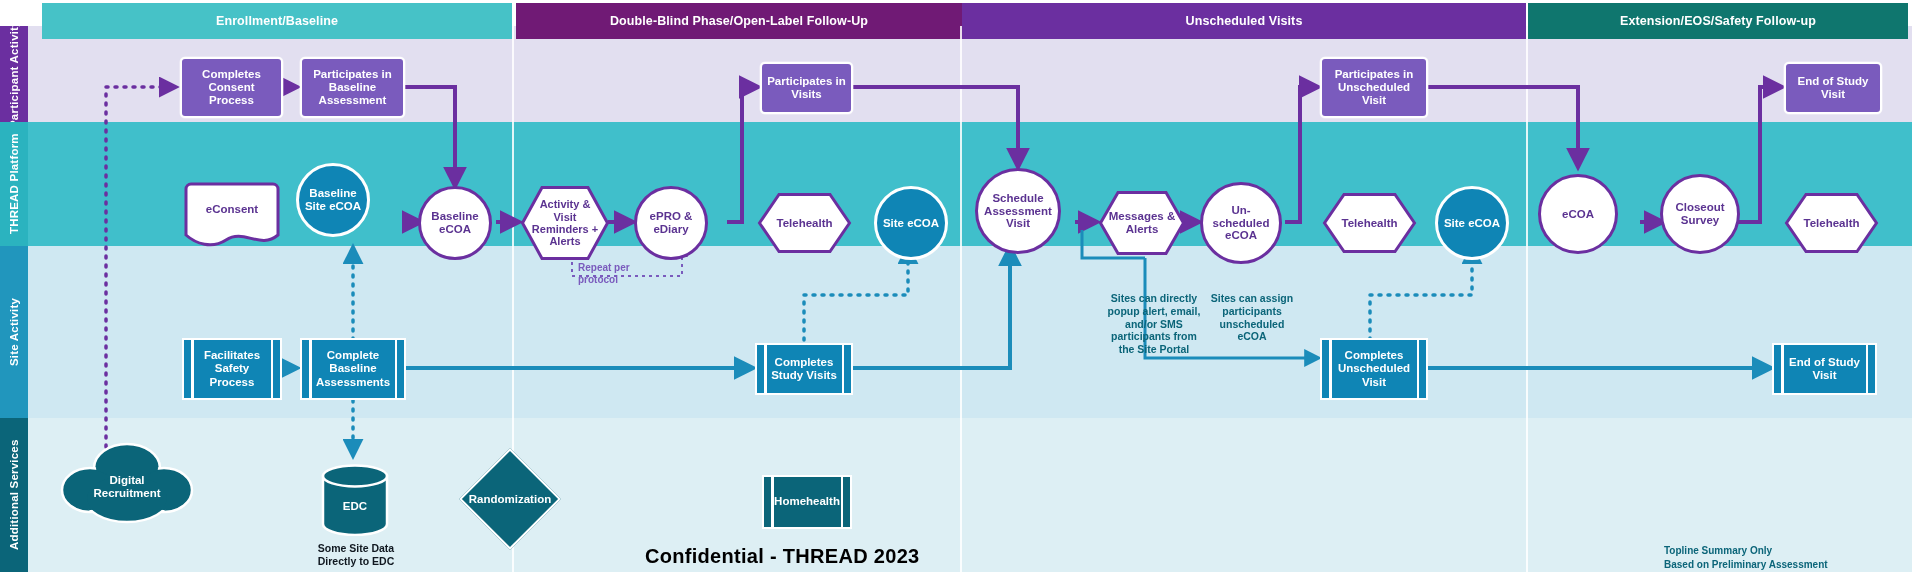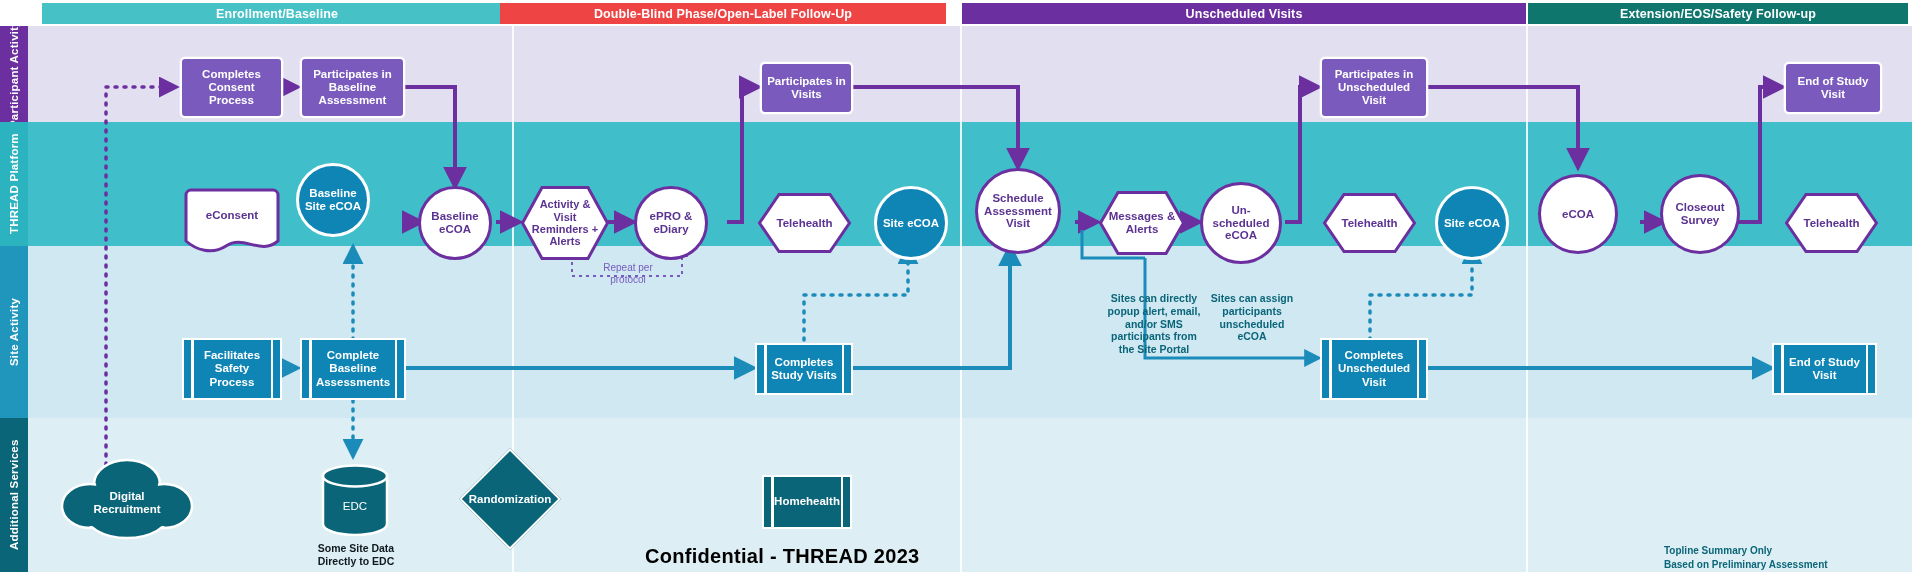--- a/index.html
+++ b/index.html
@@ -15,21 +15,21 @@
     position:absolute; left:0; width:28px;
     display:flex; align-items:center; justify-content:center;
     color:#ffffff; font-weight:bold; font-size:11.5px; letter-spacing:.2px;
     writing-mode:vertical-rl; transform:rotate(180deg);
     white-space:nowrap;
   }
   .lane-body { position:absolute; left:28px; }
 
   
   .phase {
-    position:absolute; top:3px; height:21px;
+    position:absolute; top:3px; height:36px;
     color:#fff; font-weight:bold; font-size:12.5px;
     display:flex; align-items:center; justify-content:center;
     letter-spacing:.1px;
   }
 
   
   .node {
     position:absolute; display:flex; align-items:center; justify-content:center;
     text-align:center; font-weight:bold; line-height:1.12;
     white-space:pre-line;
@@ -84,62 +84,62 @@
   .cloud .ctxt {
     position:absolute; left:0; top:0; width:100%; height:100%;
     display:flex; align-items:center; justify-content:center;
     color:#ffffff; font-weight:bold; font-size:11.5px; text-align:center;
     line-height:1.15; white-space:pre-line; padding-top:8px;
   }
   .cyl { position:absolute; }
   .cyl .cytxt {
     position:absolute; left:0; top:0; width:100%; height:100%;
     display:flex; align-items:center; justify-content:center;
-    color:#ffffff; font-weight:normal; font-size:11.5px;
+    color:#ffffff; font-weight:bold; font-size:11.5px;
   }
 
   .note {
     position:absolute; color:#0b6579; font-weight:bold; font-size:10.5px;
     text-align:center; line-height:1.22; white-space:pre-line;
   }
   .caption {
     position:absolute; color:#101820; font-weight:bold; font-size:10.5px;
     text-align:center; line-height:1.25; white-space:pre-line;
   }
   .watermark {
     position:absolute; color:#000000; font-weight:bold; font-size:20px;
     letter-spacing:.3px;
   }
   .footnote {
     position:absolute; color:#0b6579; font-weight:bold; font-size:10px;
     line-height:1.35; white-space:pre-line; text-align:left;
   }
   .rep-note {
-    position:absolute; color:#7a5bbd; font-weight:normal; font-size:10px;
-    text-align:center; line-height:1.2; white-space:pre-line;
+    position:absolute; color:#7a5bbd; font-weight:bold; font-size:10px;
+    line-height:1.2; white-space:pre-line;
   }
   svg.edges { position:absolute; left:0; top:0; pointer-events:none; }
 </style>
 </head>
 <body>
 
 <div id="stage">
 
   <div class="lane-body" style="top:26px;left:28px;width:1884px;height:96px;background:#e2dff0;"></div>
   <div class="lane-body" style="top:122px;left:28px;width:1884px;height:124px;background:#40bfcb;"></div>
   <div class="lane-body" style="top:246px;left:28px;width:1884px;height:172px;background:#cfe8f2;"></div>
   <div class="lane-body" style="top:418px;left:28px;width:1884px;height:154px;background:#ddeff4;"></div>
 
   <div class="lane-label" style="top:26px;height:96px;background:#6b2fa0;">Participant Activity</div>
   <div class="lane-label" style="top:122px;height:124px;background:#2bb3bf;">THREAD Platform</div>
   <div class="lane-label" style="top:246px;height:172px;background:#2196bd;">Site Activity</div>
   <div class="lane-label" style="top:418px;height:154px;background:#0b6579;">Additional Services</div>
 
   <div class="phase" style="left:42px;width:470px;background:#46c2c7;">Enrollment/Baseline</div>
-  <div class="phase" style="left:500px;width:446px;background:#ef4444;">Double-Blind Phase/Open-Label Follow-Up</div>
+  <div class="phase" style="left:516px;width:446px;background:#701a75;">Double-Blind Phase/Open-Label Follow-Up</div>
   <div class="phase" style="left:962px;width:564px;background:#6b2fa0;">Unscheduled Visits</div>
   <div class="phase" style="left:1528px;width:380px;background:#0f766e;">Extension/EOS/Safety Follow-up</div>
 
   <div style="position:absolute;left:512px;top:26px;width:2px;height:546px;background:#ffffff;opacity:.85;"></div>
   <div style="position:absolute;left:960px;top:26px;width:2px;height:546px;background:#ffffff;opacity:.85;"></div>
   <div style="position:absolute;left:1526px;top:26px;width:2px;height:546px;background:#ffffff;opacity:.85;"></div>
 
   <svg class="edges" width="1912" height="572">
     <defs>
       <marker id="apurple" markerWidth="6" markerHeight="6" refX="4.6" refY="3" orient="auto">
@@ -210,21 +210,21 @@
 Baseline
 Assessment</div>
   <div class="node box-purple" style="left:760px;top:62px;width:93px;height:52px;">Participates in
 Visits</div>
   <div class="node box-purple" style="left:1320px;top:57px;width:108px;height:61px;">Participates in
 Unscheduled
 Visit</div>
   <div class="node box-purple" style="left:1784px;top:62px;width:98px;height:52px;">End of Study
 Visit</div>
 
-  <div class="hexwrap" style="left:182px;top:186px;width:100px;height:72px;">
+  <div class="hexwrap" style="left:182px;top:180px;width:100px;height:72px;">
     <svg width="100" height="72" viewBox="0 0 100 72">
       <path d="M4,9 a5,5 0 0 1 5,-5 H91 a5,5 0 0 1 5,5 V55
                C78,70 62,48 44,60 C30,69 14,64 4,55 Z" fill="#ffffff" stroke="#6b2fa0" stroke-width="3"></path>
     </svg>
     <div class="hextxt" style="padding-bottom:14px;">eConsent</div>
   </div>
 
   <div class="node circ-teal" style="left:296px;top:163px;width:74px;height:74px;">Baseline
 Site eCOA</div>
   <div class="node circ" style="left:418px;top:186px;width:74px;height:74px;">Baseline
@@ -308,21 +308,21 @@
   <div class="note" style="left:1084px;top:292px;width:140px;">Sites can directly
 popup alert, email,
 and/or SMS
 participants from
 the Site Portal</div>
   <div class="note" style="left:1192px;top:292px;width:120px;">Sites can assign
 participants
 unscheduled
 eCOA</div>
 
-  <div class="cloud" style="left:58px;top:458px;width:138px;height:82px;">
+  <div class="cloud" style="left:58px;top:442px;width:138px;height:82px;">
     <svg width="138" height="82" viewBox="0 0 138 82">
       <g fill="#0b6579" stroke="#ffffff" stroke-width="2.5">
         <ellipse cx="69" cy="26" rx="33" ry="24"></ellipse>
         <ellipse cx="32" cy="48" rx="28" ry="22"></ellipse>
         <ellipse cx="106" cy="48" rx="28" ry="22"></ellipse>
         <ellipse cx="69" cy="56" rx="42" ry="24"></ellipse>
       </g>
       <g fill="#0b6579">
         <ellipse cx="69" cy="26" rx="31" ry="22"></ellipse>
         <ellipse cx="32" cy="48" rx="26" ry="20"></ellipse>

